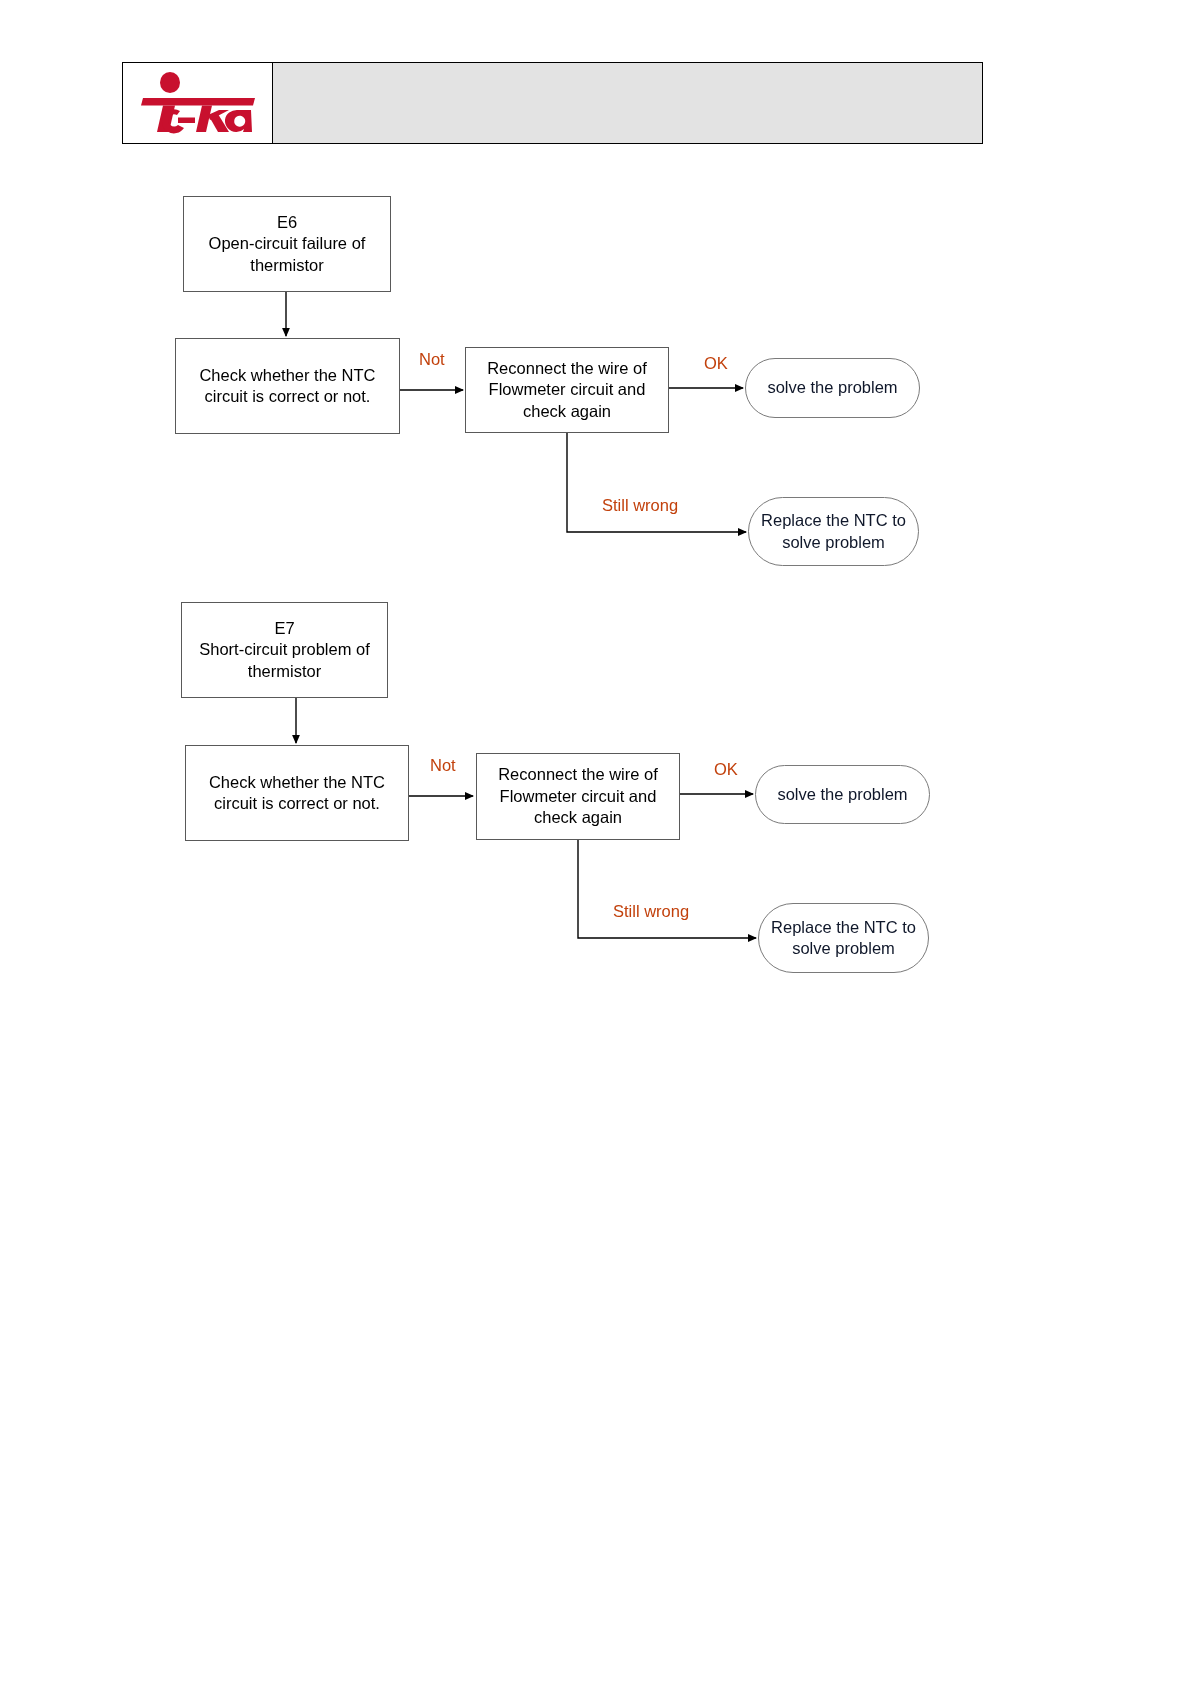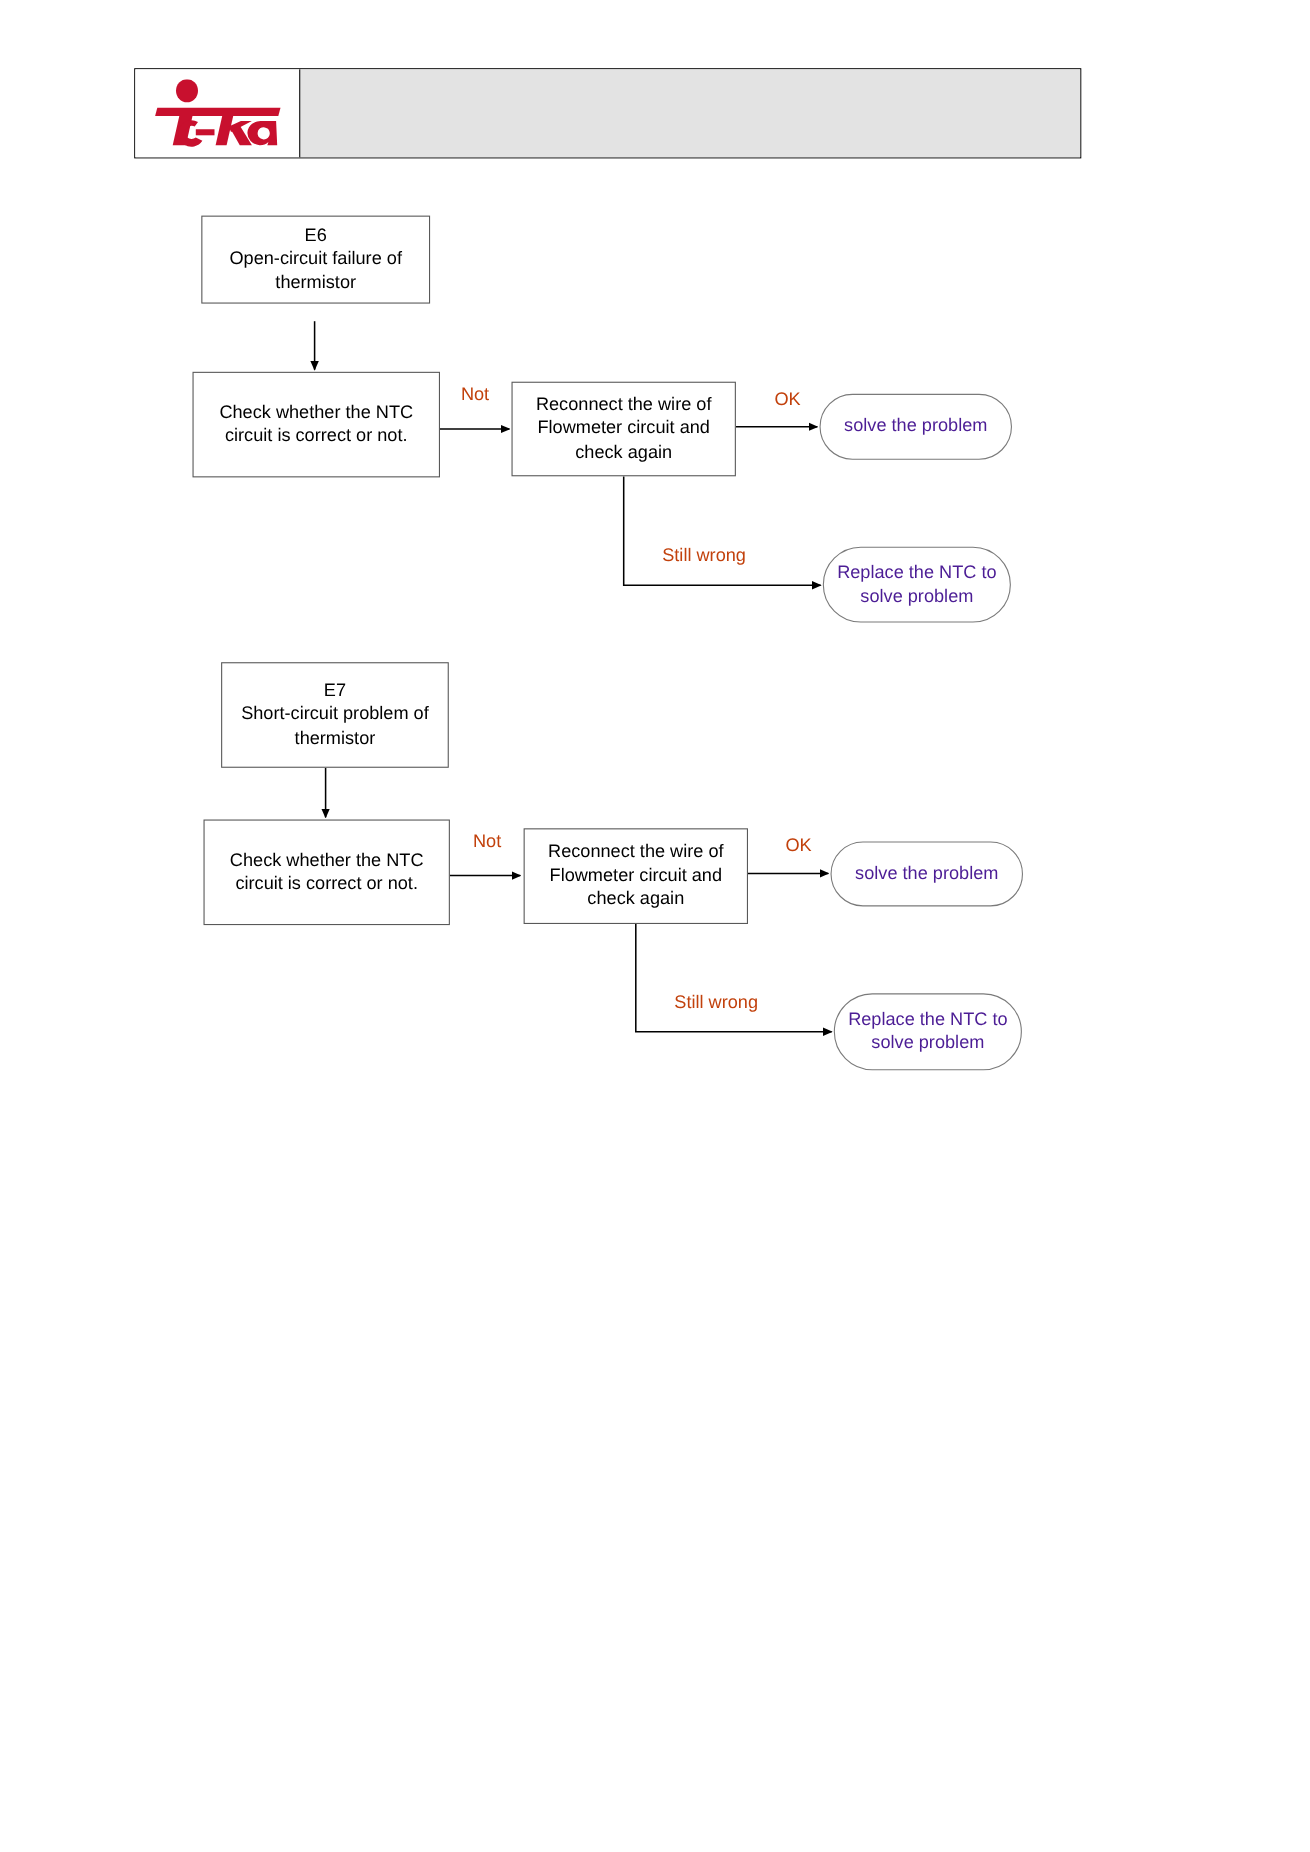--- a/index.html
+++ b/index.html
@@ -80,21 +80,21 @@
     position: absolute;
     box-sizing: border-box;
     border: 1px solid #7a7a7a;
     background: #ffffff;
     display: flex;
     align-items: center;
     justify-content: center;
     text-align: center;
     font-size: 16.5px;
     line-height: 1.30;
-    color: #4c1d95;
+    color: #0f172a;
     padding: 2px 10px;
   }
 
   
   .edge-label {
     position: absolute;
     font-size: 16.5px;
     line-height: 1;
     color: #c2410c;
     white-space: nowrap;
@@ -155,21 +155,21 @@
 
     <line x1="296" y1="698" x2="296" y2="743" stroke="#000000" stroke-width="1.4" marker-end="url(#arrow)"></line>
 
     <line x1="408" y1="796" x2="473" y2="796" stroke="#000000" stroke-width="1.4" marker-end="url(#arrow)"></line>
 
     <line x1="680" y1="794" x2="753" y2="794" stroke="#000000" stroke-width="1.4" marker-end="url(#arrow)"></line>
 
     <polyline points="578,840 578,938 756,938" fill="none" stroke="#000000" stroke-width="1.4" marker-end="url(#arrow)"></polyline>
   </svg>
 
-  <div class="fc-box" style="left:183px; top:196px; width:208px; height:80px;">
+  <div class="fc-box" style="left:183px; top:196px; width:208px; height:96px;">
     <div>
       <div>E6</div>
       <div>Open-circuit failure of</div>
       <div>thermistor</div>
     </div>
   </div>
 
   <div class="fc-box" style="left:175px; top:338px; width:225px; height:96px;">
     <div>
       <div>Check whether the NTC</div>
@@ -193,21 +193,21 @@
     <div>
       <div>Replace the NTC to</div>
       <div>solve problem</div>
     </div>
   </div>
 
   <div class="edge-label" style="left:419px; top:351px;">Not</div>
   <div class="edge-label" style="left:704px; top:355px;">OK</div>
   <div class="edge-label" style="left:602px; top:497px;">Still wrong</div>
 
-  <div class="fc-box" style="left:201px; top:602px; width:207px; height:96px;">
+  <div class="fc-box" style="left:181px; top:602px; width:207px; height:96px;">
     <div>
       <div>E7</div>
       <div>Short-circuit problem of</div>
       <div>thermistor</div>
     </div>
   </div>
 
   <div class="fc-box" style="left:185px; top:745px; width:224px; height:96px;">
     <div>
       <div>Check whether the NTC</div>

